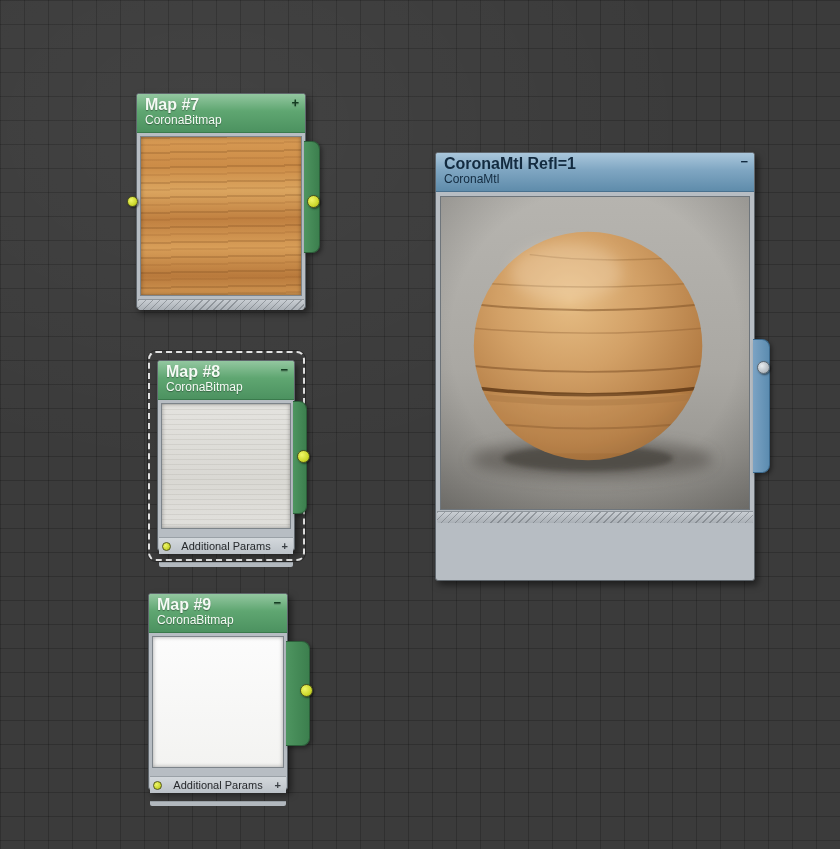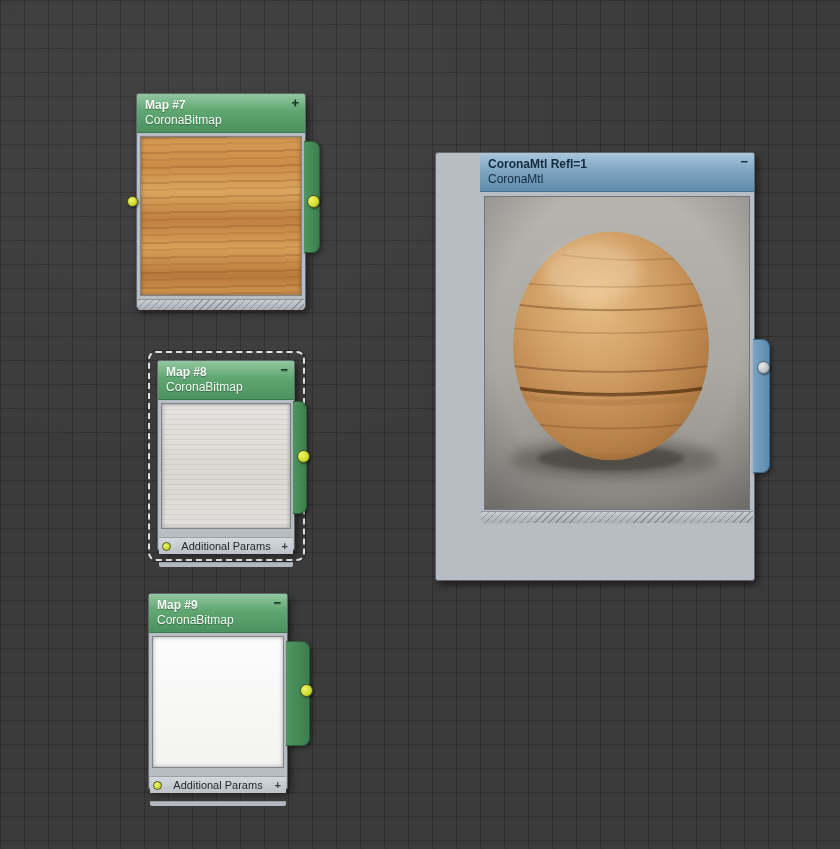--- a/index.html
+++ b/index.html
@@ -26,21 +26,21 @@
   .green-header {
     background:linear-gradient(180deg,#93c7a0 0%, #5fa671 45%, #4c9260 100%);
     border-bottom:1px solid #3a7a4c;
     color:#f4faf4; text-shadow:0 1px 1px rgba(0,0,0,0.35);
   }
   .blue-header {
     background:linear-gradient(180deg,#aac7dc 0%, #7fa6c2 45%, #5f8cab 100%);
     border-bottom:1px solid #49718f;
     color:#132b40;
   }
-  .title { font-size:12px; font-weight:bold; line-height:16px; white-space:nowrap; }
+  .title { font-size:16px; font-weight:bold; line-height:16px; white-space:nowrap; }
   .subtitle { font-size:12px; line-height:15px; white-space:nowrap; }
   .hdr-icon {
     position:absolute; top:2px; right:6px;
     font-size:13px; font-weight:bold; line-height:14px; cursor:pointer;
   }
   .green-header .hdr-icon { color:#143d22; }
   .blue-header .hdr-icon { color:#122a40; }
 
   .preview {
     margin:3px; border:1px solid #7d848a;
@@ -173,21 +173,21 @@
     <div class="preview blank" style="height:132px;"></div>
     <div class="params-row">
       <span class="params-socket"></span>
       <span>Additional Params</span>
       <span class="params-plus">+</span>
     </div>
     <div class="bottom-strip"></div>
     <div class="socket" style="left:151px; top:90px;"></div>
   </div>
 
-  <div class="node" style="left:435px; top:152px; width:320px; height:429px;padding-left:44px;">
+  <div class="node" style="left:435px; top:152px; width:320px; height:429px;">
     <div class="out-tab blue-tab" style="top:186px; right:-16px; width:17px; height:134px;"></div>
     <div class="header blue-header">
       <div class="title">CoronaMtl Refl=1</div>
       <div class="subtitle">CoronaMtl</div>
       <div class="hdr-icon">−</div>
     </div>
 
     <div class="mtl-preview">
       <svg viewBox="0 0 310 314" preserveAspectRatio="none">
         <defs>

